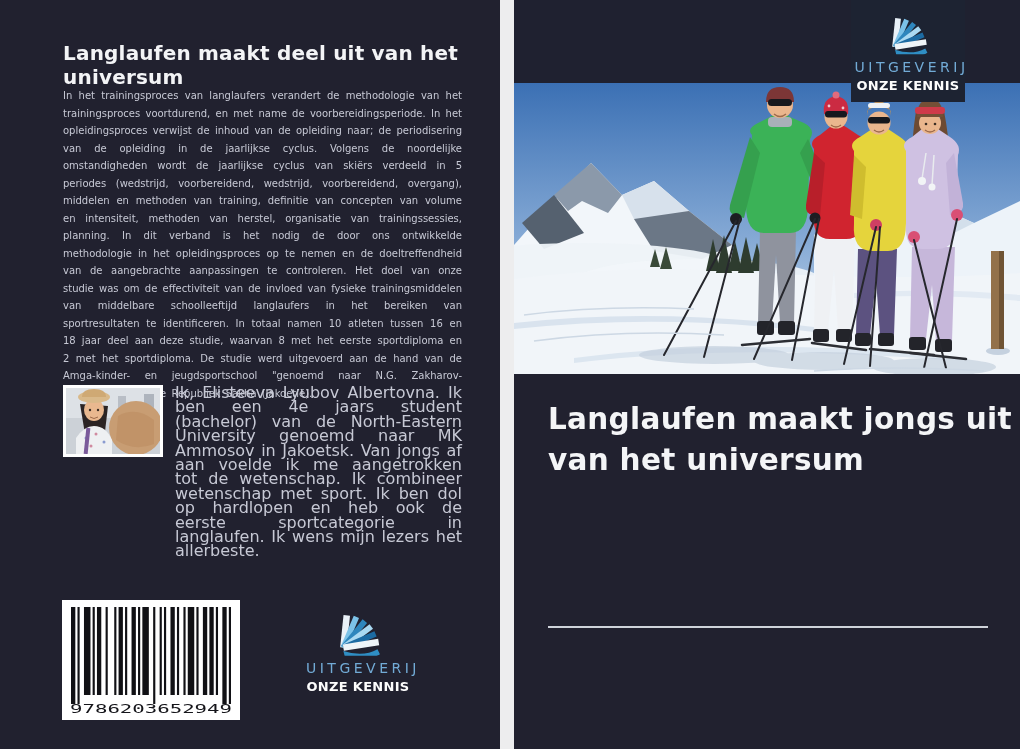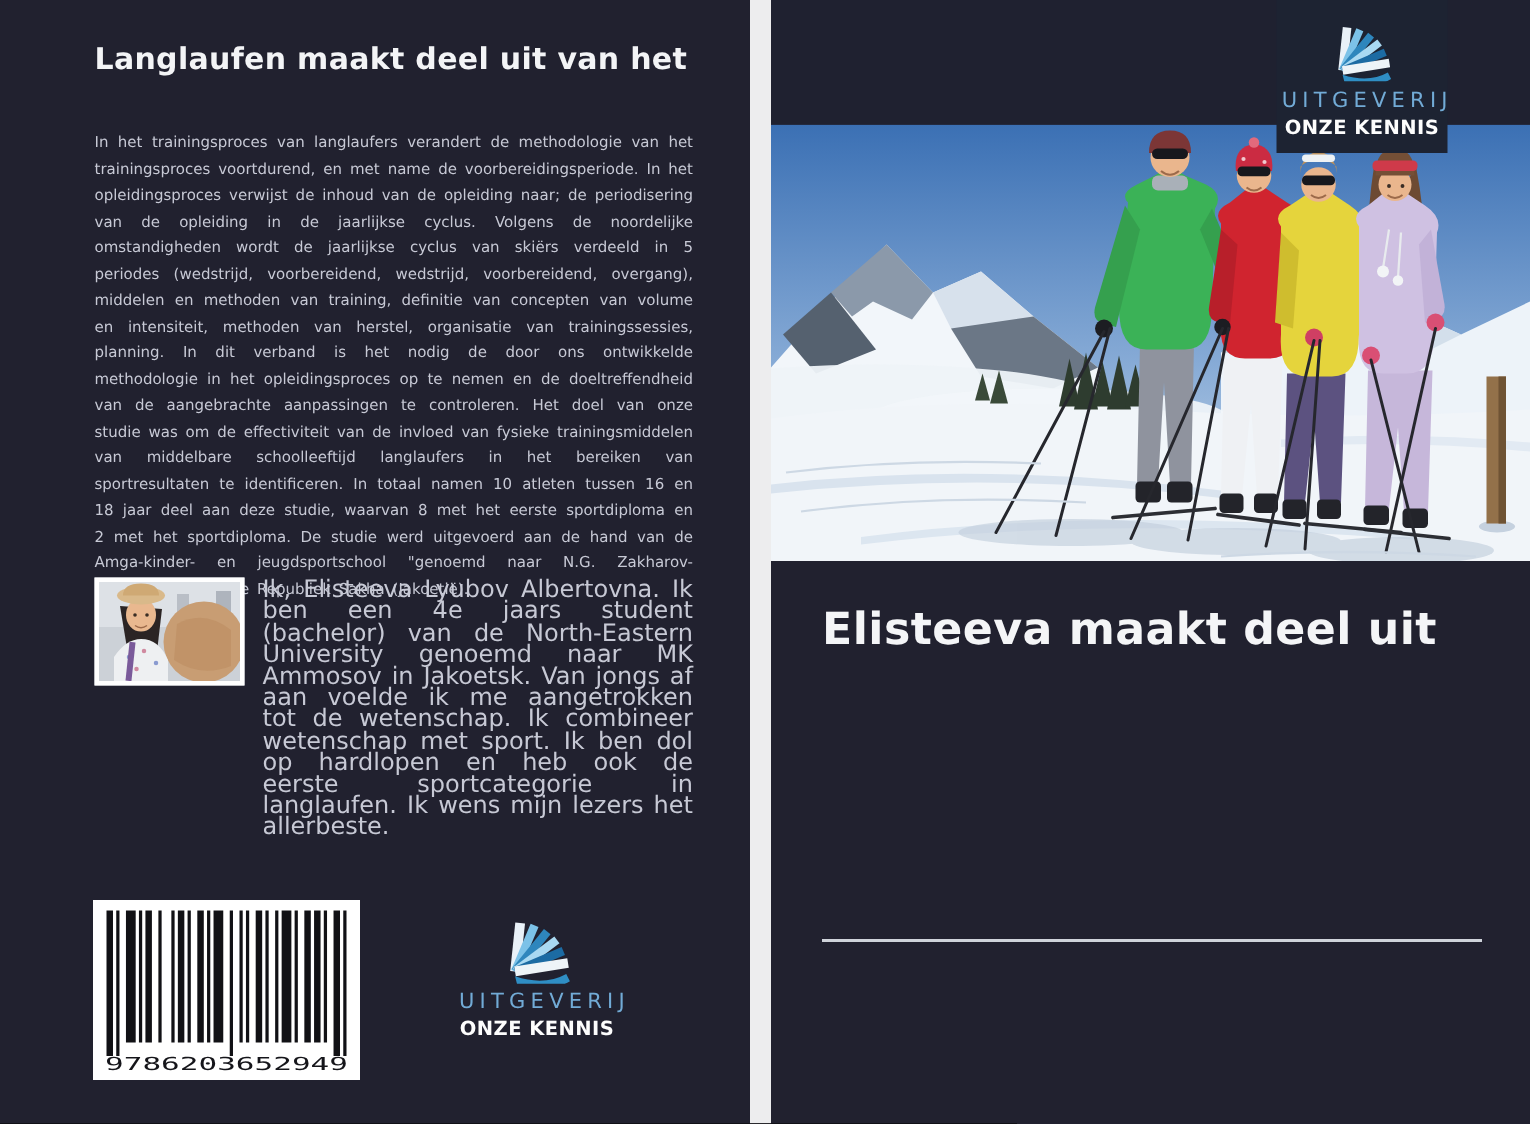--- a/index.html
+++ b/index.html
@@ -3,21 +3,21 @@
 <meta charset="utf-8">
 <style>
   html,body{margin:0;padding:0;background:#000;}
   .cover{position:relative;width:1020px;height:749px;overflow:hidden;
          background:#21212f;font-family:"DejaVu Sans",sans-serif;}
   .panel-left{position:absolute;left:0;top:0;width:500px;height:749px;background:#21212f;}
   .spine-stripe{position:absolute;left:500px;top:0;width:14px;height:749px;background:#ededee;}
   .panel-right{position:absolute;left:514px;top:0;width:506px;height:749px;background:#21212f;}
 
   
-  .back-title{position:absolute;left:63px;top:27px;margin:0;color:#f3f4f6;
+  .back-title{position:absolute;left:63px;top:41px;margin:0;color:#f3f4f6;
               font-size:20px;line-height:24px;font-weight:bold;letter-spacing:0.2px;}
   .back-title span{display:block;white-space:nowrap;}
   .desc{position:absolute;left:63px;top:87px;width:399px;margin:0;color:#c7c9d5;
         font-size:10px;line-height:17.5px;text-align:justify;word-spacing:2px;}
   .bio-photo{position:absolute;left:63px;top:385px;width:94px;height:66px;
              border:3px solid #ffffff;background:#cdd1d6;}
   .bio-photo svg{display:block;width:94px;height:66px;}
   .bio-text{position:absolute;left:175px;top:386px;width:287px;margin:0;color:#c7c9d5;
             font-size:16px;line-height:14.4px;text-align:justify;word-spacing:1.5px;}
   .barcode-box{position:absolute;left:62px;top:600px;width:178px;height:104px;background:#15803d;}
@@ -61,20 +61,21 @@
           <path d="M0,4 Q24,12 42,2 L45,8 Q25,20 2,12 Z" fill="#2f8ec4"></path>
         </g>
       </symbol>
     </defs>
   </svg>
 
   <div class="panel-left">
 
     <h1 class="back-title">
       <span>Langlaufen maakt deel uit van het</span>
+      <span>universum</span>
     </h1>
 
     <p class="desc">In het trainingsproces van langlaufers verandert de methodologie van het trainingsproces voortdurend, en met name de voorbereidingsperiode. In het opleidingsproces verwijst de inhoud van de opleiding naar; de periodisering van de opleiding in de jaarlijkse cyclus. Volgens de noordelijke omstandigheden wordt de jaarlijkse cyclus van skiërs verdeeld in 5 periodes (wedstrijd, voorbereidend, wedstrijd, voorbereidend, overgang), middelen en methoden van training, definitie van concepten van volume en intensiteit, methoden van herstel, organisatie van trainingssessies, planning. In dit verband is het nodig de door ons ontwikkelde methodologie in het opleidingsproces op te nemen en de doeltreffendheid van de aangebrachte aanpassingen te controleren. Het doel van onze studie was om de effectiviteit van de invloed van fysieke trainingsmiddelen van middelbare schoolleeftijd langlaufers in het bereiken van sportresultaten te identificeren. In totaal namen 10 atleten tussen 16 en 18 jaar deel aan deze studie, waarvan 8 met het eerste sportdiploma en 2 met het sportdiploma. De studie werd uitgevoerd aan de hand van de Amga-kinder- en jeugdsportschool "genoemd naar N.G. Zakharov-Sakhaachcha" in de Republiek Sakha (Jakoetië).</p>
 
     <div class="bio-photo">
       <svg viewBox="0 0 94 66">
         <rect width="94" height="66" fill="#ccd1d7"></rect>
         <rect x="0" y="0" width="94" height="30" fill="#dde1e6"></rect>
         <rect x="52" y="8" width="8" height="16" fill="#b9bec6"></rect>
         <rect x="78" y="6" width="10" height="20" fill="#aeb4bd"></rect>
@@ -293,19 +294,20 @@
 
     <div class="pub-logo pub-logo-top">
       <svg class="book" width="46" height="42" viewBox="0 0 64 56">
           <use href="#book-logo"></use>
         </svg>
       <div class="pub-imprint">UITGEVERIJ</div>
       <div class="pub-name">ONZE KENNIS</div>
     </div>
 
     <h2 class="front-title">
-      <span>Elisteeva maakt deel uit</span>
+      <span>Langlaufen maakt jongs uit</span>
+      <span>van het universum</span>
     </h2>
 
     <div class="divider"></div>
 
   </div>
 </div>
 
 </body></html>

